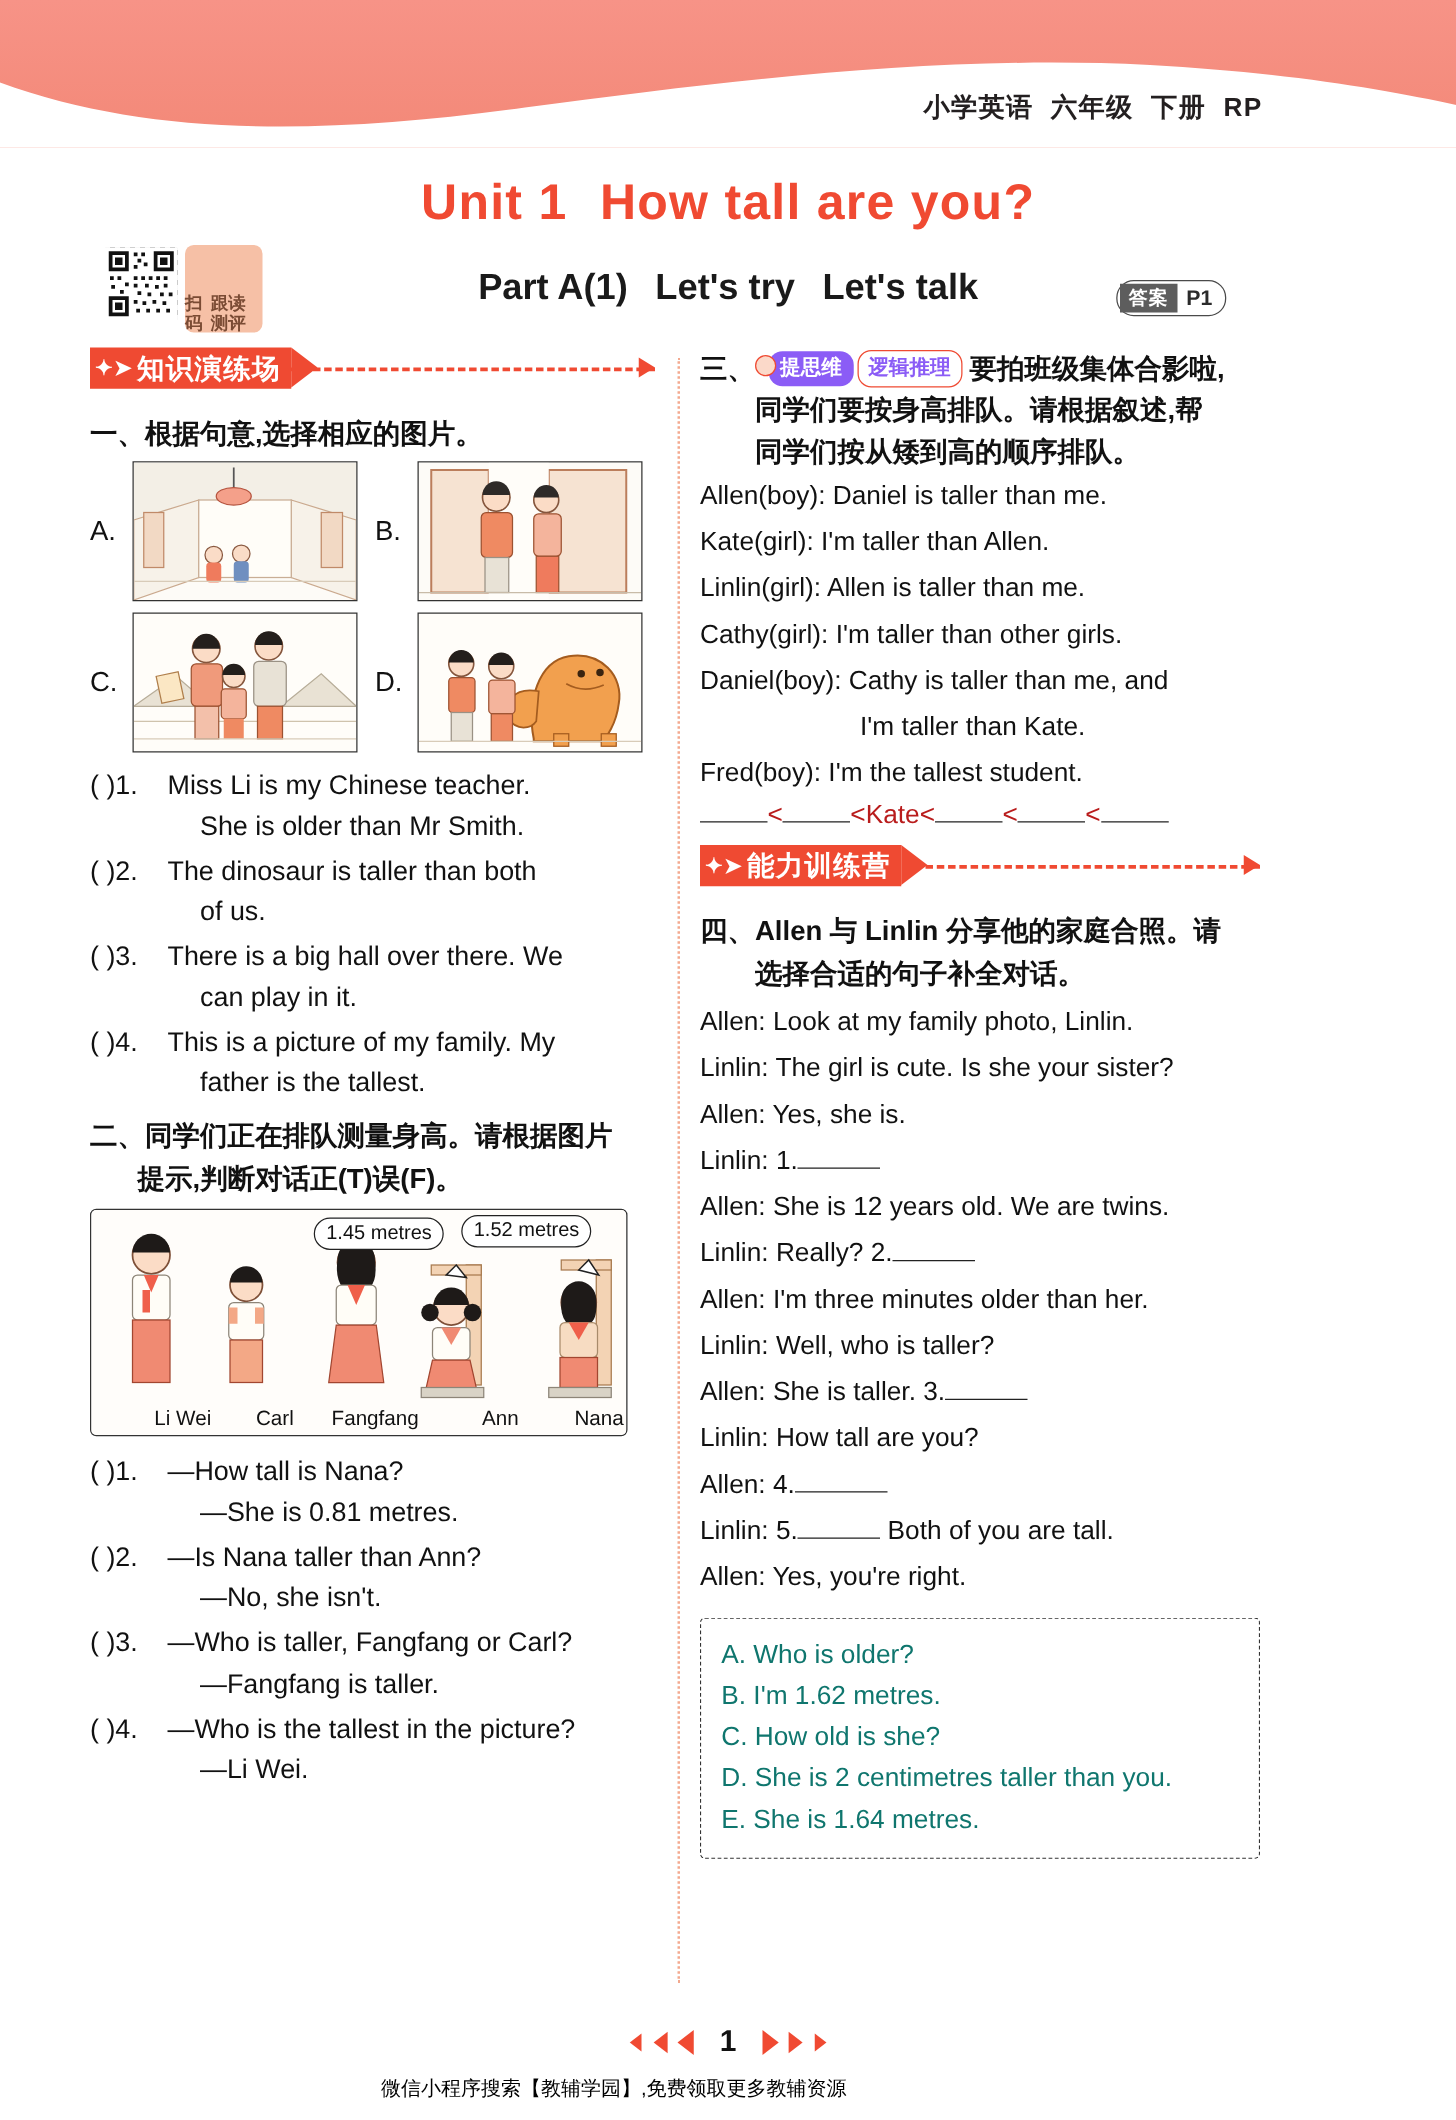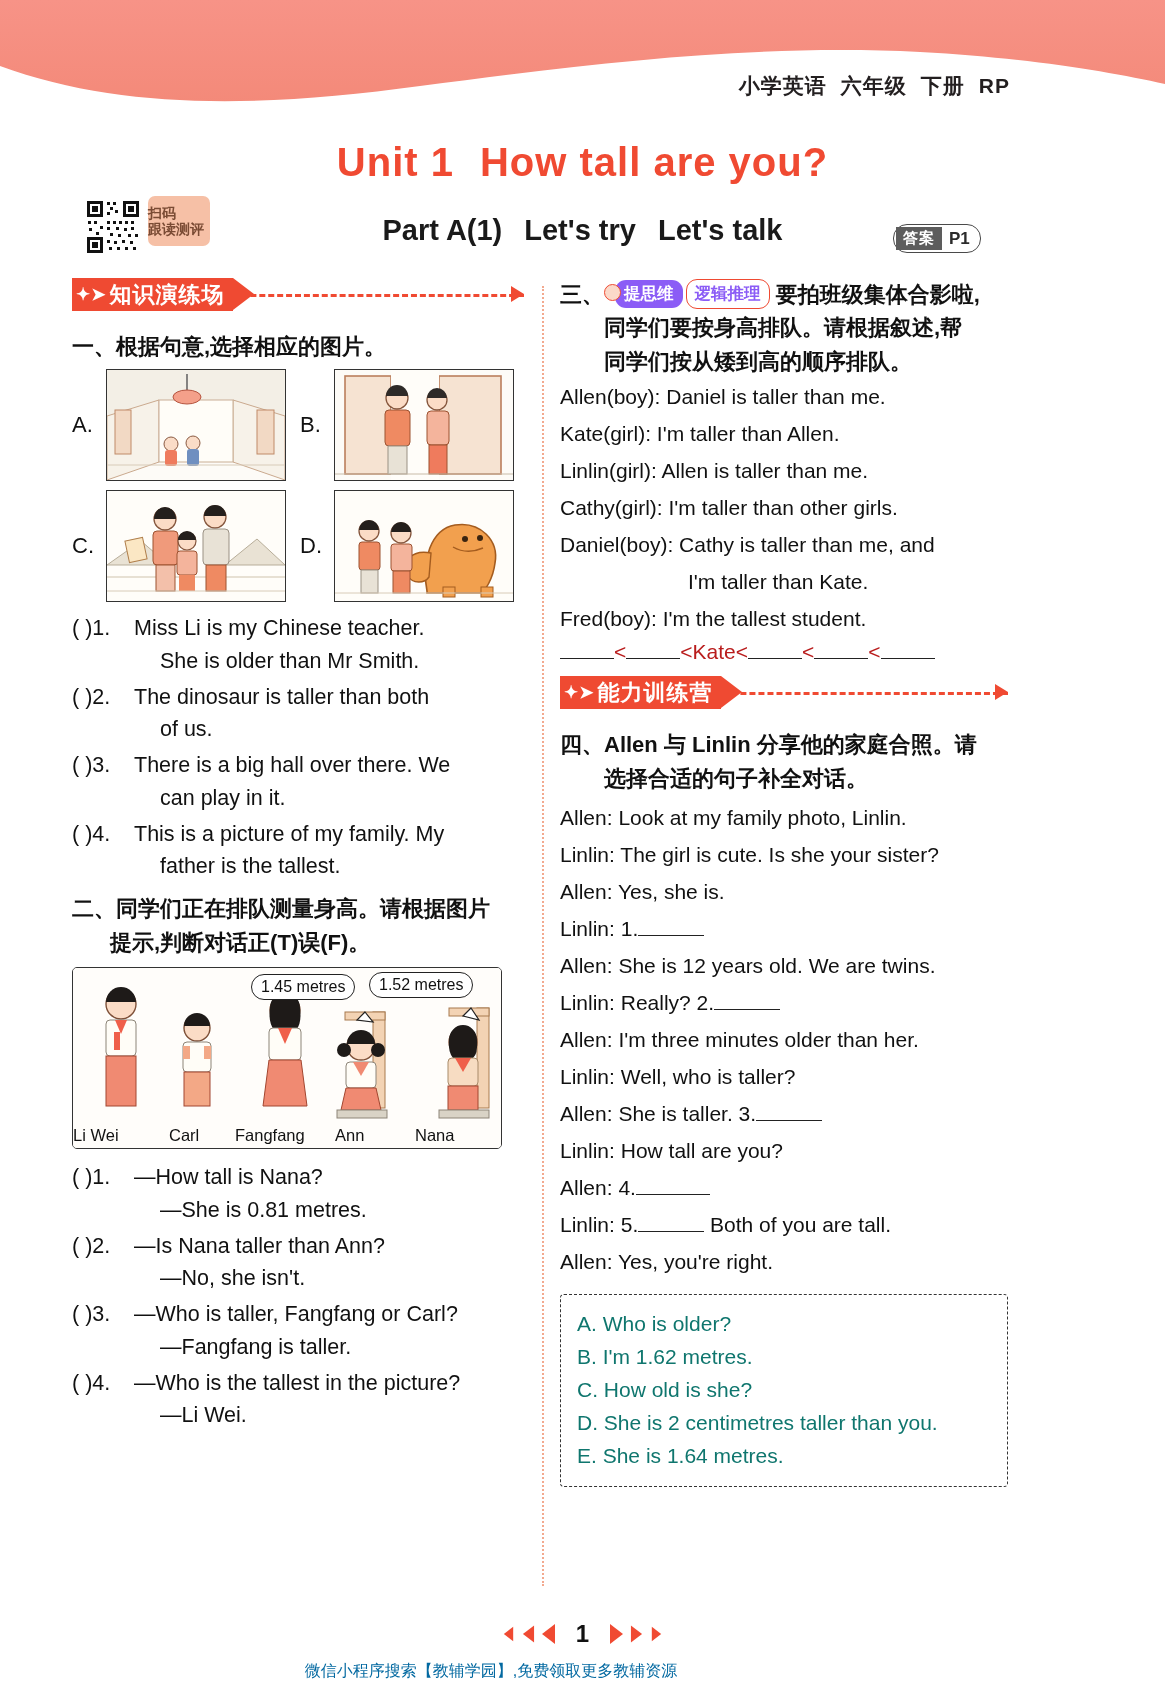--- a/index.html
+++ b/index.html
@@ -52,24 +52,24 @@
   .qr-code {
     width: 62px; height: 62px;
     background:
       repeating-linear-gradient(90deg,#111 0 4px,#fff 4px 8px),
       repeating-linear-gradient(0deg,#111 0 4px,#fff 4px 8px);
     background-blend-mode: difference;
     background-color: #fff;
     border: 2px solid #fff;
   }
   .qr-label {
-    width: 62px; height: 50px; margin-left: 4px;
+    width: 62px; height: 70px; margin-left: 4px;
     background: #f6c0a6;
     border-radius: 7px;
-    display: flex; flex-direction: column; align-items: flex-start; justify-content: center;
+    display: flex; flex-direction: row; align-items: flex-end; justify-content: center;
     color: #7a4b34; font-size: 14px; line-height: 1.15; font-weight: bold;
   }
 
   
   .answer-tag {
     position: absolute; top: 224px; left: 893px;
     display: flex; align-items: center;
     border: 1.6px solid #4a4a4a; border-radius: 14px;
     padding: 2px 10px 2px 2px; background: #fff;
   }
@@ -145,21 +145,21 @@
     position: relative; overflow: hidden; background: #e5e5e5; margin: 8px 0 12px 0;
   }
   .bubble {
     position: absolute; border: 1.5px solid #222; border-radius: 26px;
     background: #fff; font-size: 16px; padding: 3px 9px; white-space: nowrap; color:#111;
   }
   .namerow {
     position: absolute; bottom: 3px; left: 0; width: 100%;
     display: flex; font-size: 16.5px; color: #111;
   }
-  .namerow span { text-align: left; }
+  .namerow span { text-align: right; }
 
   
   .badge-think {
     display: inline-block; background: #8b5cf6; color: #fff;
     border-radius: 11px; font-size: 16.5px; font-weight: bold;
     padding: 1px 9px 2px 9px; vertical-align: 3px;
   }
   .badge-bulb {
     display: inline-block; width: 17px; height: 17px; border-radius: 50%;
     background: #fbd9c9; border: 1.4px solid #ef4a32; vertical-align: 1px;
@@ -195,21 +195,21 @@
     display: flex; align-items: center; justify-content: center; gap: 7px;
   }
   .tri-l, .tri-r { width: 0; height: 0; border-top: 10px solid transparent; border-bottom: 10px solid transparent; }
   .tri-l { border-right: 13px solid #f04a32; }
   .tri-r { border-left: 13px solid #f04a32; }
   .tri-sm { transform: scale(.72); }
   .tri-md { transform: scale(.86); }
   .pgno { font-size: 24px; font-weight: bold; color: #111; margin: 0 14px; }
   .watermark {
     position: absolute; bottom: 14px; left: 0; width: 982px; text-align: center;
-    font-size: 16px; color: #0369a1;
+    font-size: 16px; color: #000000;
   }
 </style>
 </head>
 <body>
 
 <div class="page">
 
   <div class="header-band">
     <svg width="1165" height="118" viewBox="0 0 1165 118" xmlns="http://www.w3.org/2000/svg">
       <defs>

